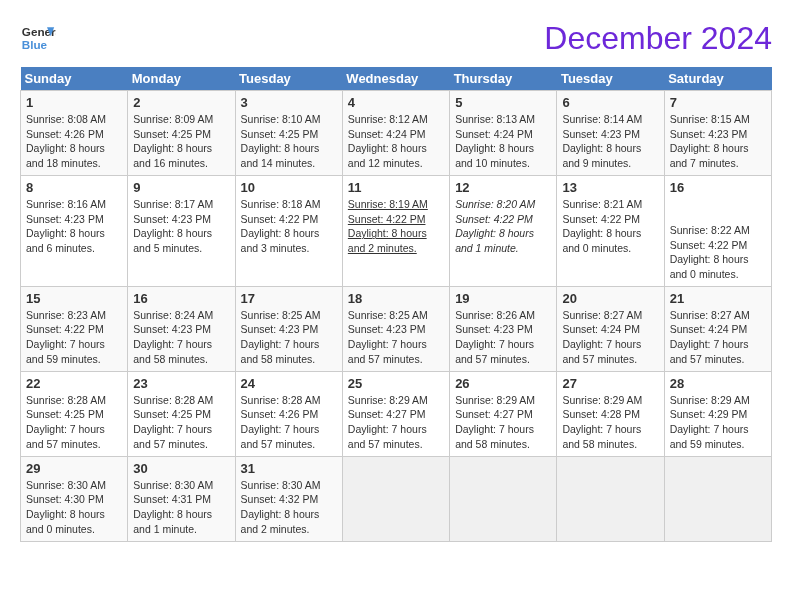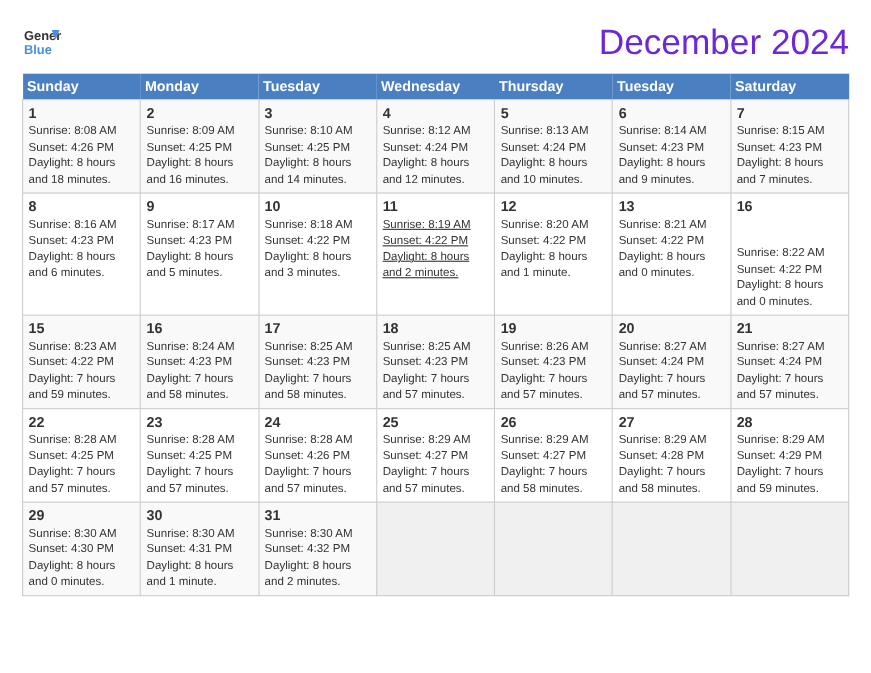--- a/index.html
+++ b/index.html
@@ -180,21 +180,21 @@
         </td>
         <td>
           <span class="day-num">11</span>
           <div class="day-info" style="white-space: pre-line; text-decoration: underline;">Sunrise: 8:19 AM
 Sunset: 4:22 PM
 Daylight: 8 hours
 and 2 minutes.</div>
         </td>
         <td>
           <span class="day-num">12</span>
-          <div class="day-info" style="white-space: pre-line;">Sunrise: 8:20 AM
+          <div class="day-info" style="white-space: pre-line; font-style: italic;">Sunrise: 8:20 AM
 Sunset: 4:22 PM
 Daylight: 8 hours
 and 1 minute.</div>
         </td>
         <td>
           <span class="day-num">13</span>
           <div class="day-info" style="white-space: pre-line;">Sunrise: 8:21 AM
 Sunset: 4:22 PM
 Daylight: 8 hours
 and 0 minutes.</div>

